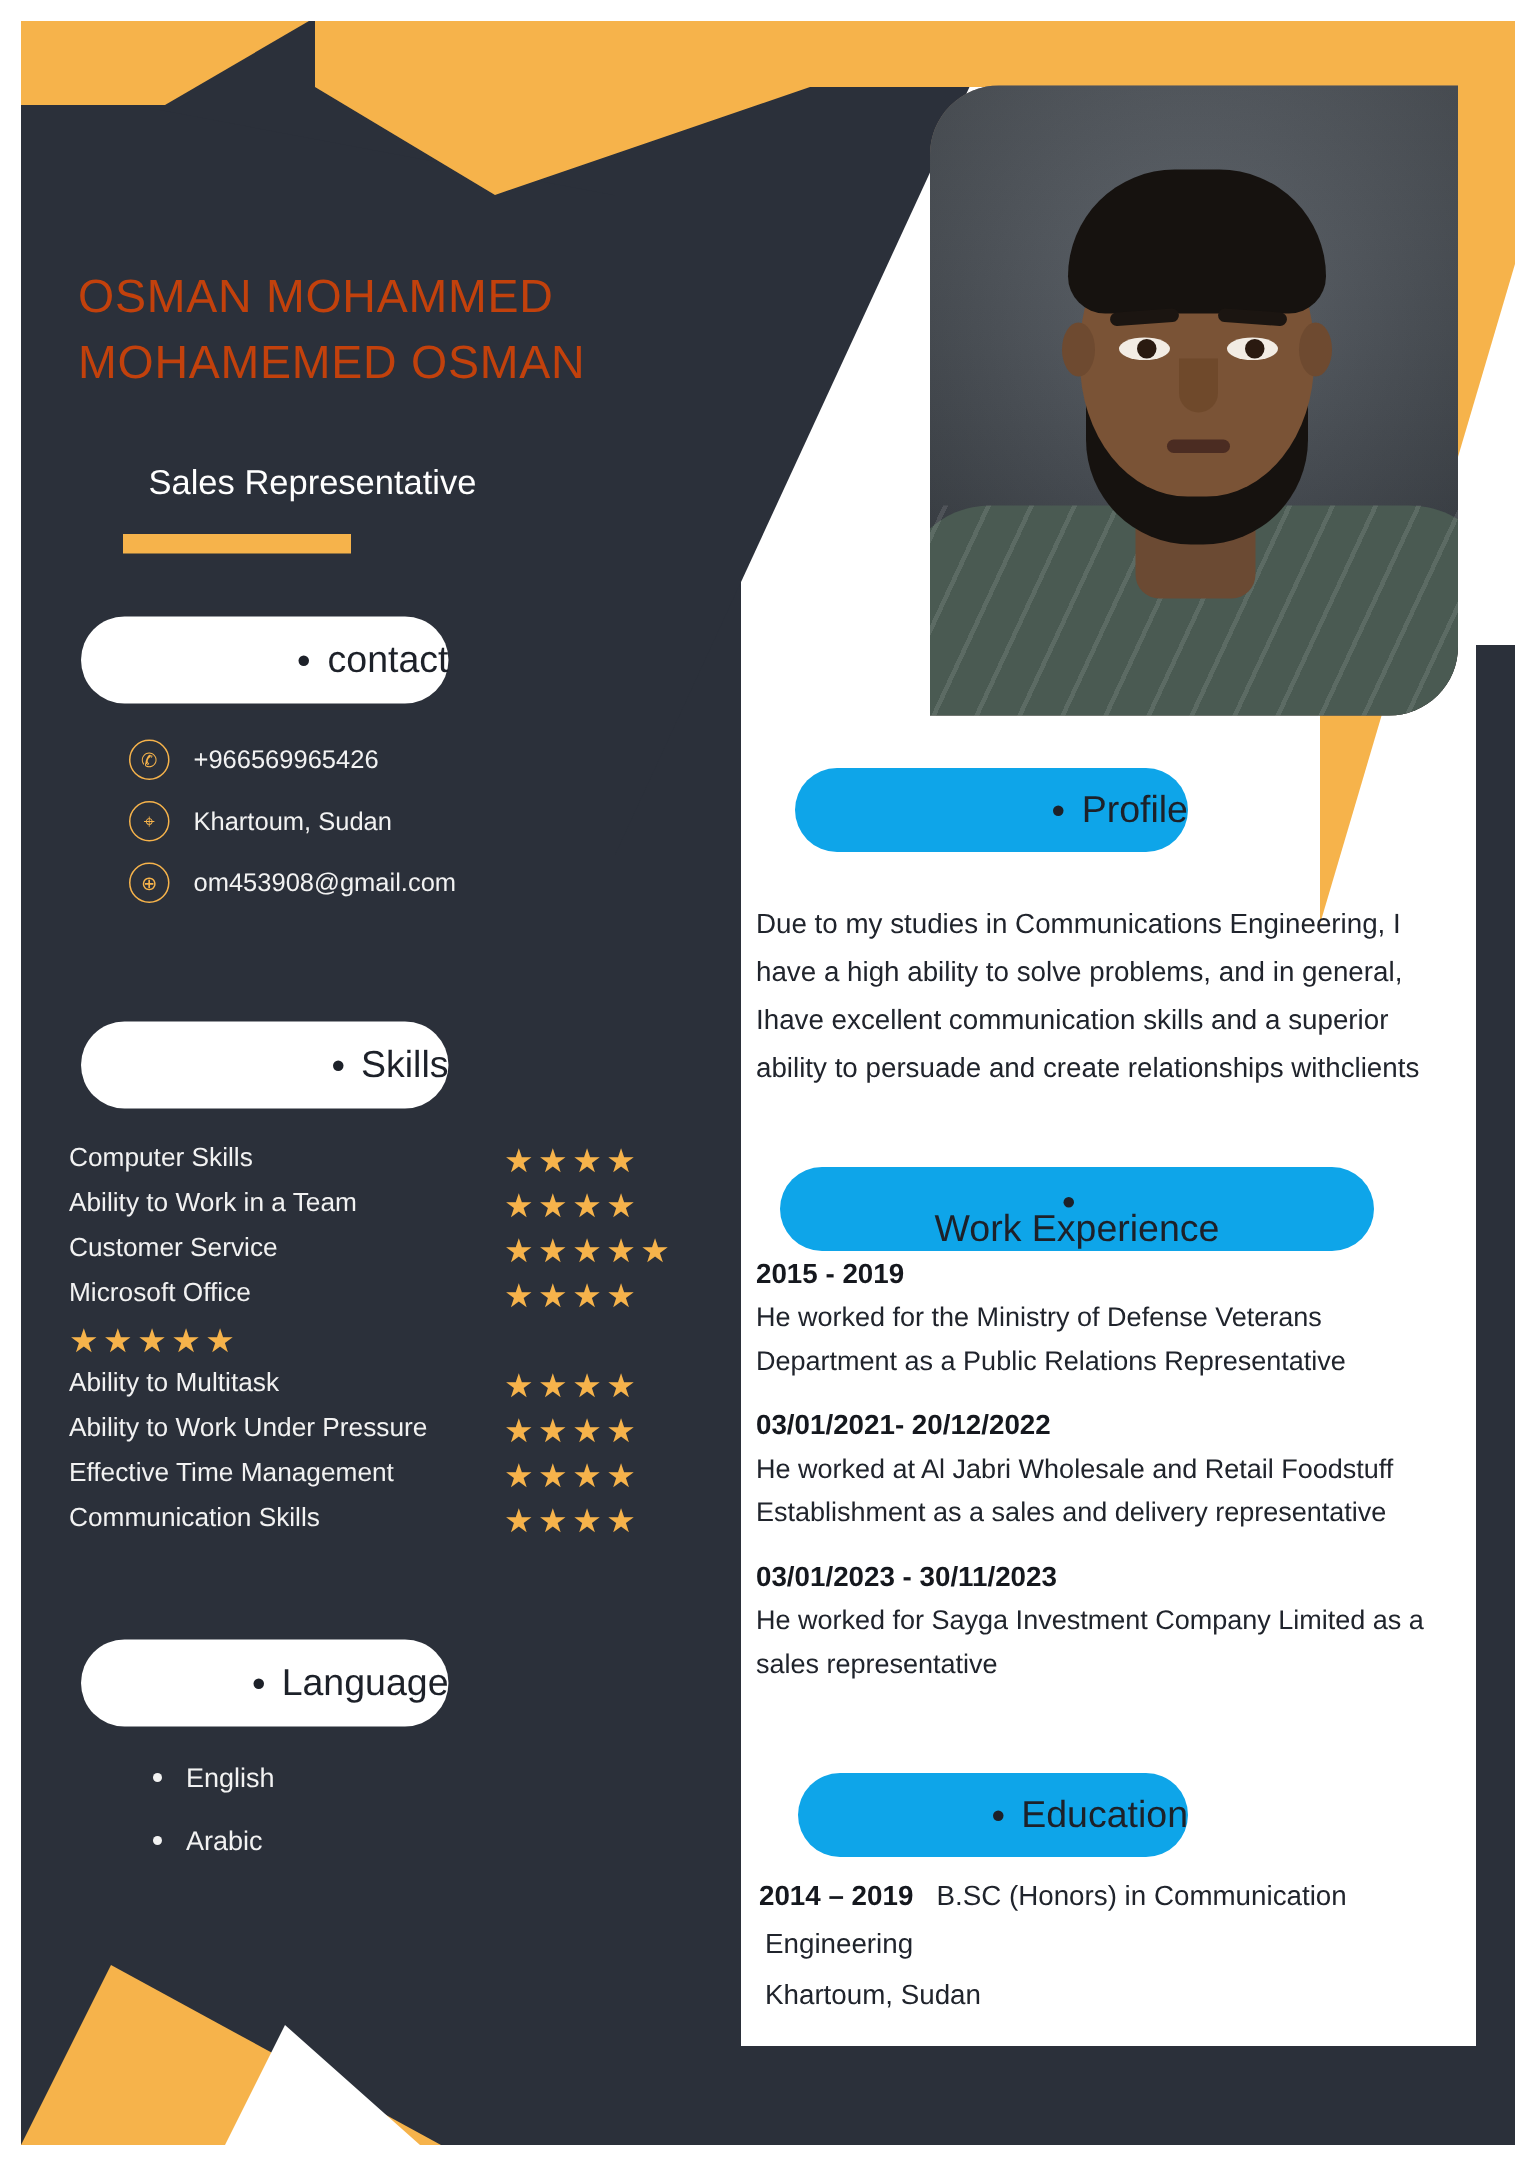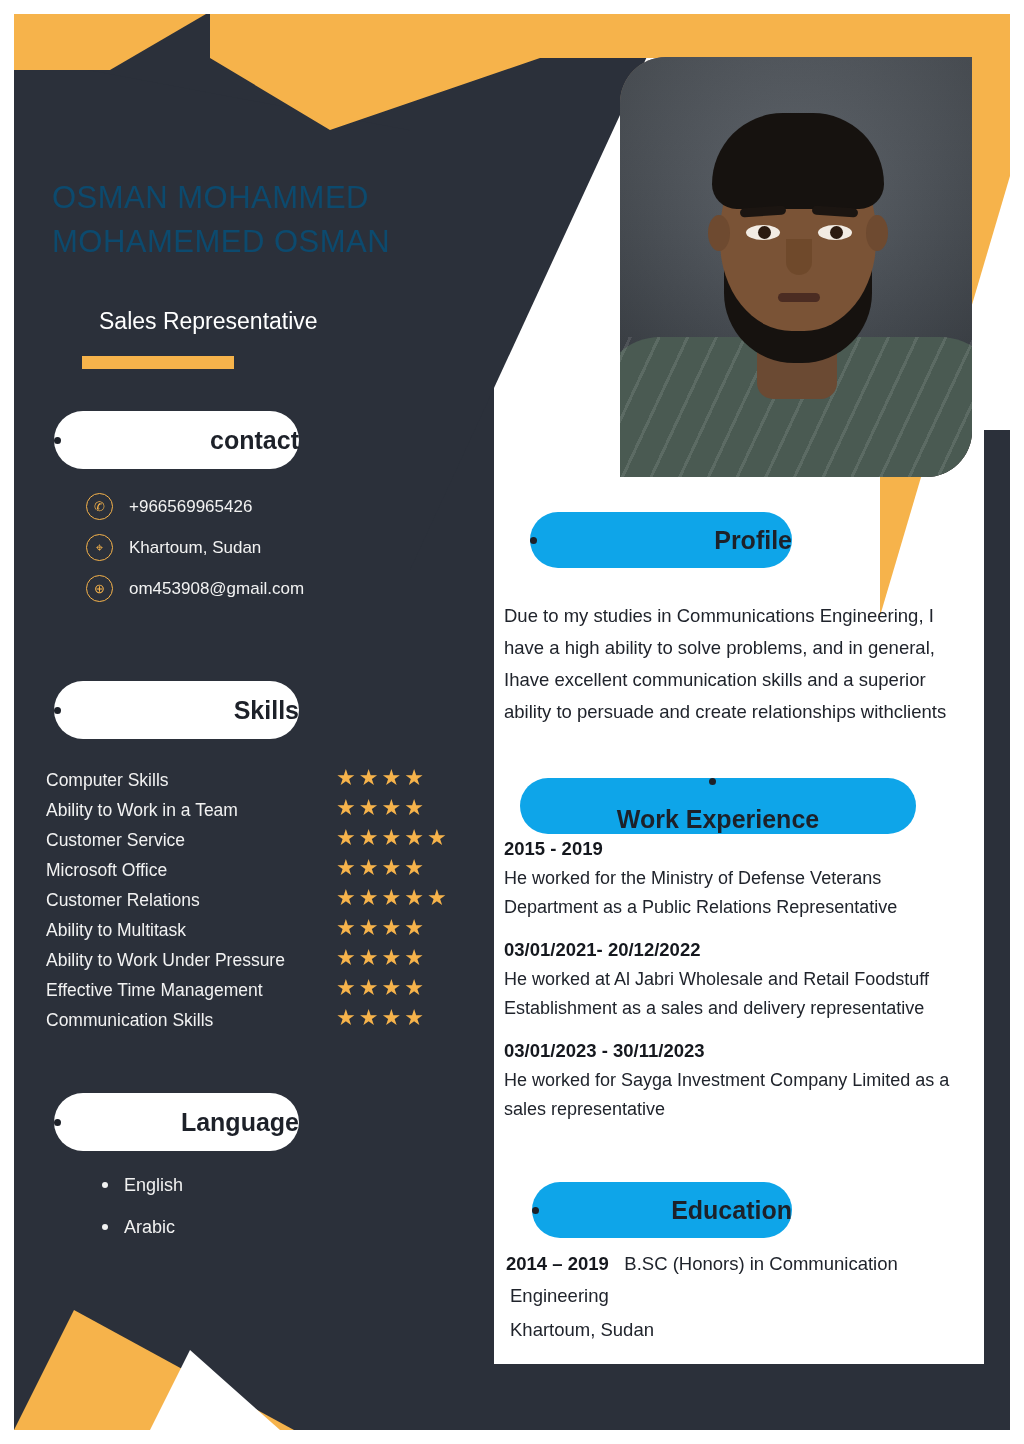--- a/index.html
+++ b/index.html
@@ -129,21 +129,21 @@
   .left-col {
     position: absolute;
     left: 14px; top: 56px;
     width: 480px; height: 1330px;
     z-index: 20;
   }
   .name {
     position: absolute;
     left: 38px; top: 120px;
     width: 430px;
-    color: #0c4a6e;
+    color: #c2410c;
     font-size: 31px;
     line-height: 44px;
     letter-spacing: 0.5px;
     font-weight: 400;
   }
   .job-title {
     position: absolute;
     left: 85px; top: 252px;
     color: #ffffff;
     font-size: 23px;
@@ -153,23 +153,23 @@
     position: absolute;
     left: 68px; top: 300px;
     width: 152px; height: 13px;
     background: #f6b34b;
   }
 
   .pill {
     position: absolute;
     display: flex;
     align-items: center;
-    justify-content: space-between;
+    justify-content: flex-end;
     border-radius: 40px;
-    font-weight: bold;
+    font-weight: normal;
     box-sizing: border-box;
   }
   .pill-white {
     background: #ffffff;
     color: #1d2129;
   }
   .pill-yellow {
     background: #0ea5e9;
     color: #1d2129;
   }
@@ -210,21 +210,21 @@
     flex: 0 0 auto;
   }
 
   .skills-wrap {
     position: absolute;
     left: 32px; top: 705px;
     width: 440px;
   }
   .skill-row {
     display: flex;
-    align-items: flex-end;
+    align-items: flex-start;
     height: 30px;
   }
   .skill-name {
     color: #f2f2f2;
     font-size: 17.5px;
     width: 290px;
     flex: 0 0 auto;
   }
   .stars {
     color: #f6b34b;
@@ -425,21 +425,20 @@
       </div>
       <div class="skill-row">
         <span class="skill-name">Customer Service</span>
         <span class="stars">★★★★★</span>
       </div>
       <div class="skill-row">
         <span class="skill-name">Microsoft Office</span>
         <span class="stars">★★★★</span>
       </div>
       <div class="skill-row">
-        <span class="skill-name">Customer Relations</span>
         <span class="stars">★★★★★</span>
       </div>
       <div class="skill-row">
         <span class="skill-name">Ability to Multitask</span>
         <span class="stars">★★★★</span>
       </div>
       <div class="skill-row">
         <span class="skill-name">Ability to Work Under Pressure</span>
         <span class="stars">★★★★</span>
       </div>

